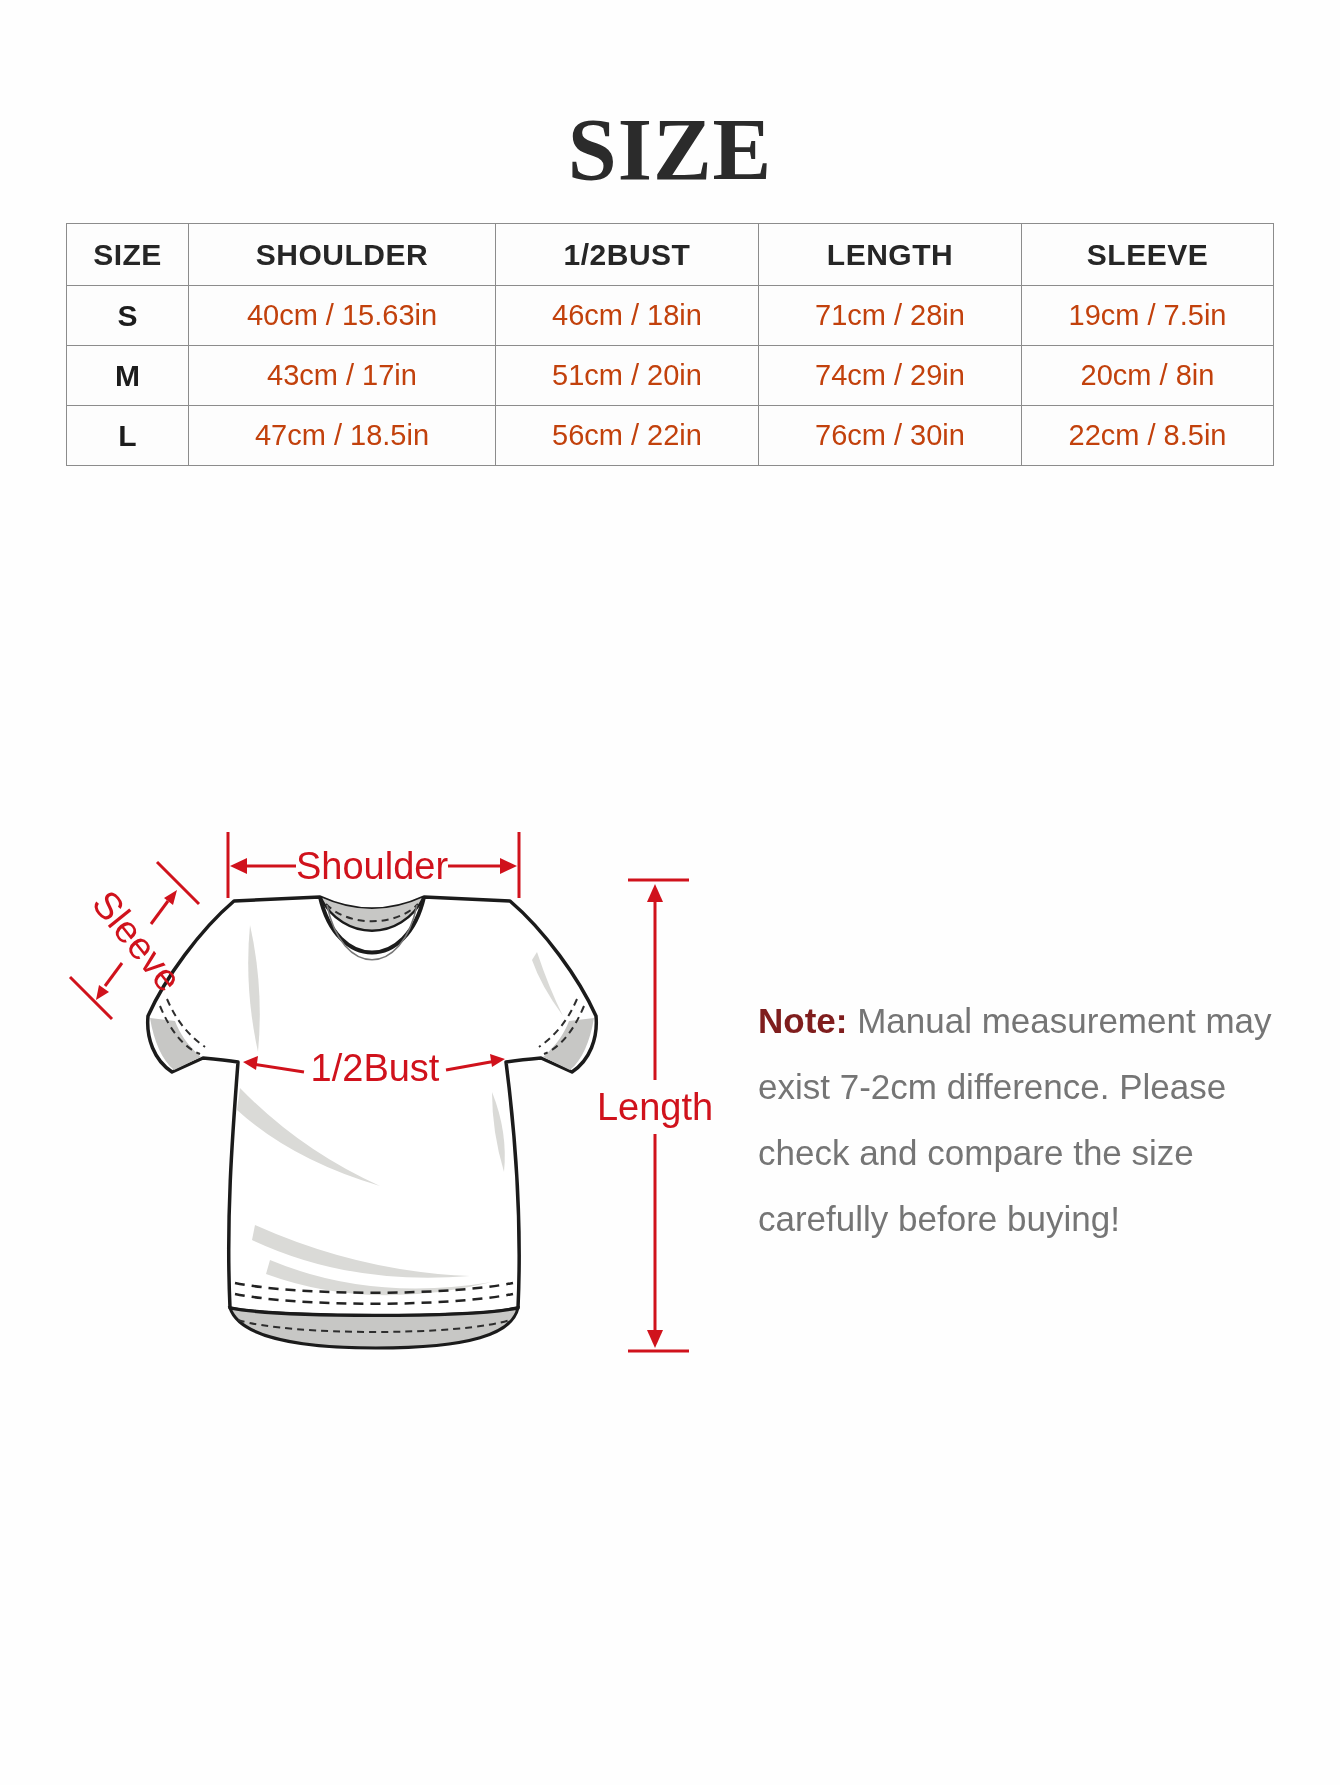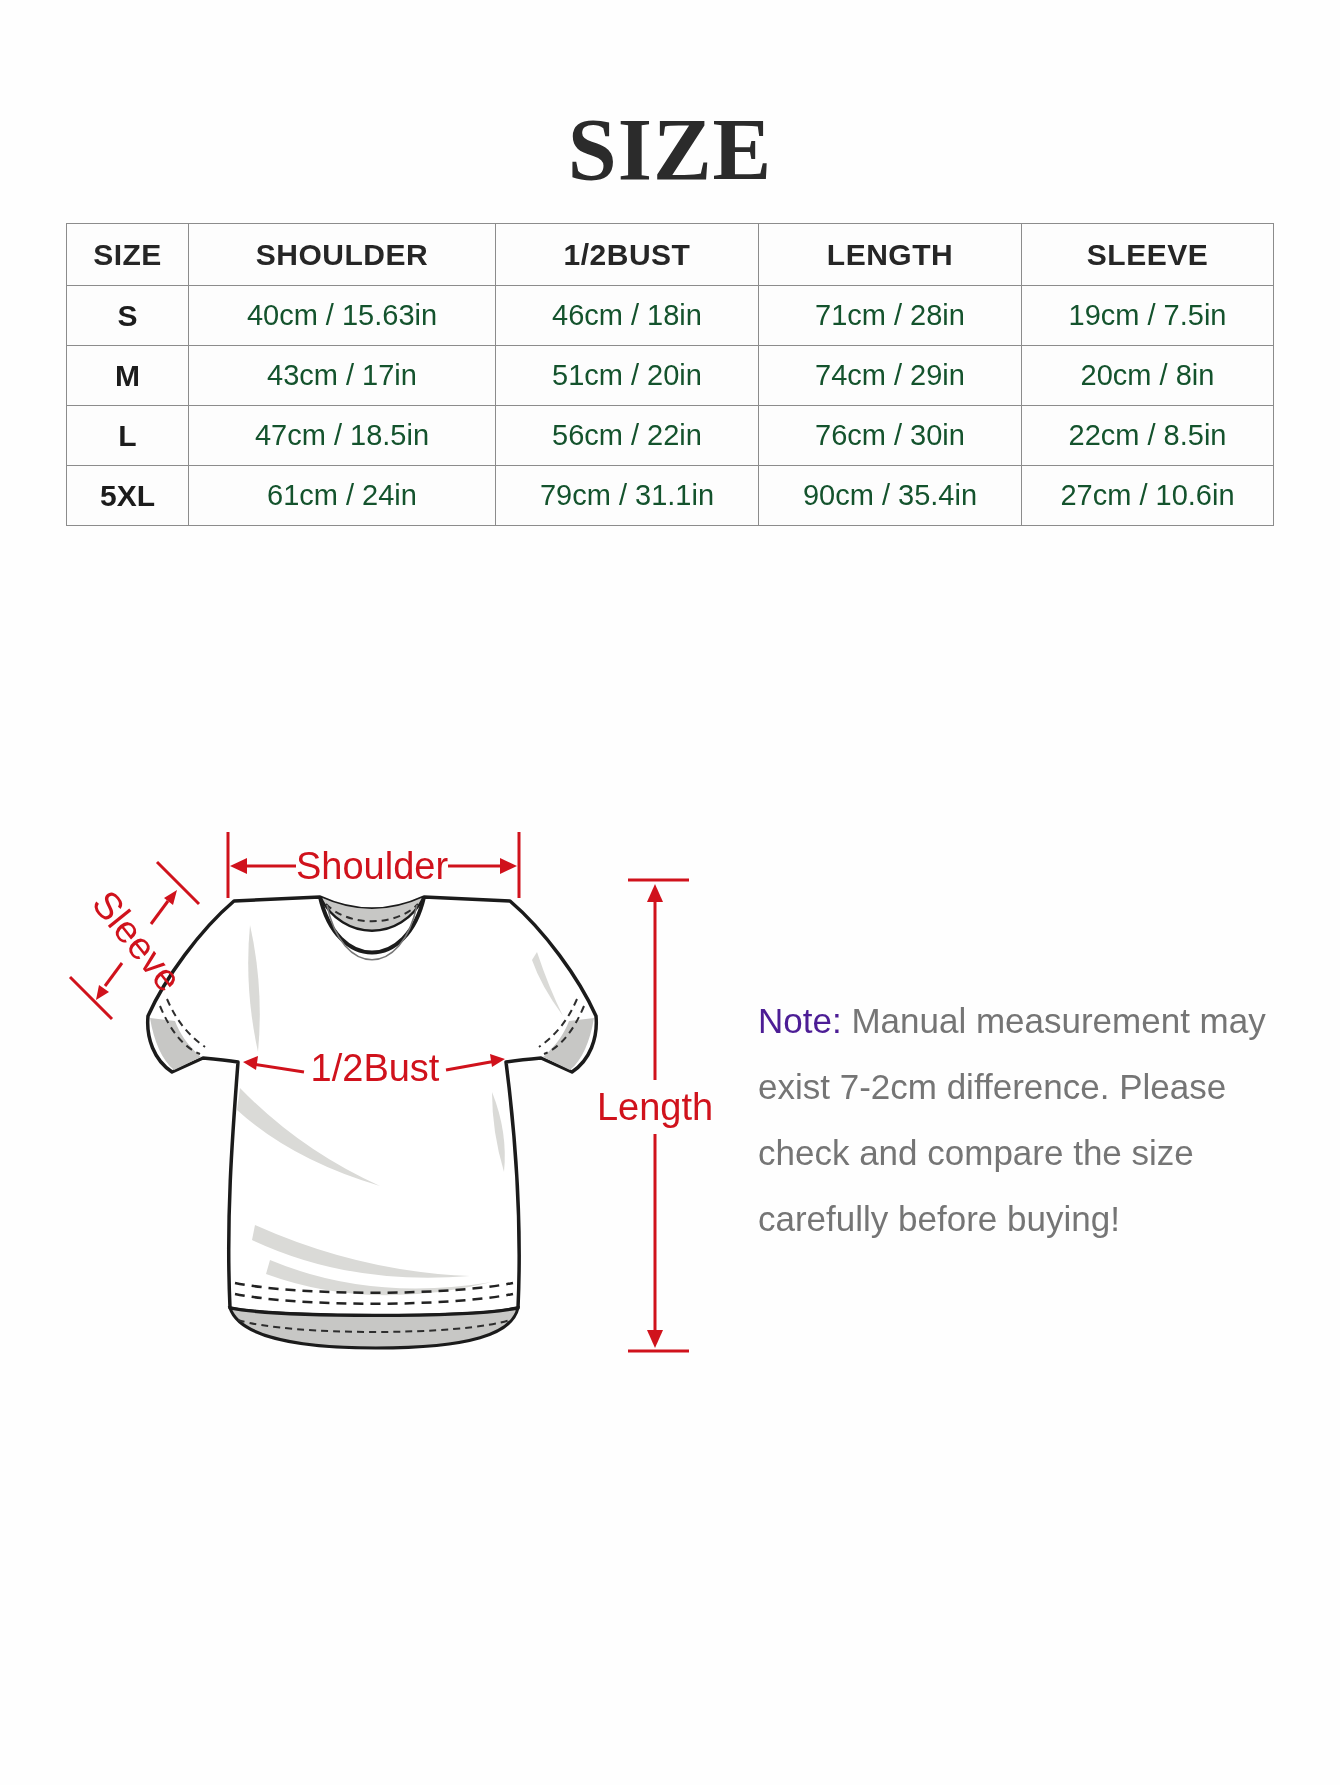--- a/index.html
+++ b/index.html
@@ -16,39 +16,39 @@
     position:absolute;left:66px;top:223px;width:1207px;
     border-collapse:collapse;table-layout:fixed;background:#fdfdfd;
   }
   .size-table th,.size-table td{
     border:1.5px solid #8c8c8c;text-align:center;vertical-align:middle;
     padding:0;overflow:hidden;white-space:nowrap;
   }
   .size-table thead tr{height:62px;}
   .size-table tbody tr{height:60px;}
   .size-table th{font-size:30px;font-weight:bold;color:#262626;letter-spacing:0.5px;}
-  .size-table td{font-size:29px;color:#14532d;}
+  .size-table td{font-size:29px;color:#c2410c;}
   .size-table td.size-col{font-weight:bold;color:#1c1c1c;font-size:30px;}
   .diagram-svg{position:absolute;left:40px;top:720px;width:700px;height:680px;}
   .outline{fill:#ffffff;stroke:#1b1b1b;stroke-width:3.5;stroke-linejoin:round;}
   .grayfill{fill:#c7c7c5;stroke:none;}
   .wrinkle{fill:#dadad7;stroke:none;}
   .stitch{fill:none;stroke:#2e2e2e;stroke-width:2;stroke-dasharray:7 5;}
   .stitch-heavy{fill:none;stroke:#222222;stroke-width:2.5;stroke-dasharray:10 7;}
   .thinline{fill:none;stroke:#1b1b1b;stroke-width:2.5;}
   .seam{fill:none;stroke:#777777;stroke-width:1.5;}
   .hemband{fill:#c7c7c5;stroke:#1b1b1b;stroke-width:3;}
   .redline{fill:none;stroke:#d0121c;stroke-width:3;}
   .redfill{fill:#d0121c;stroke:none;}
   .redtext{fill:#d0121c;font-family:"Liberation Sans",sans-serif;font-size:38px;}
   .note-block{
     position:absolute;left:758px;top:988px;width:525px;
     font-size:35px;line-height:66px;color:#757575;
   }
-  .note-label{font-weight:normal;color:#4c1d95;}
+  .note-label{font-weight:bold;color:#7f1d1d;}
 </style>
 </head>
 <body>
 
 <div class="canvas">
 
   <div class="page-title">SIZE</div>
 
   <table class="size-table">
     <colgroup>
@@ -81,27 +81,20 @@
         <td>51cm / 20in</td>
         <td>74cm / 29in</td>
         <td>20cm / 8in</td>
       </tr>
       <tr>
         <td class="size-col">L</td>
         <td>47cm / 18.5in</td>
         <td>56cm / 22in</td>
         <td>76cm / 30in</td>
         <td>22cm / 8.5in</td>
-      </tr>
-      <tr>
-        <td class="size-col">5XL</td>
-        <td>61cm / 24in</td>
-        <td>79cm / 31.1in</td>
-        <td>90cm / 35.4in</td>
-        <td>27cm / 10.6in</td>
       </tr>
     </tbody>
   </table>
 
   <svg class="diagram-svg" viewBox="0 0 700 680">
     <g>
 
       <path class="outline" d="
         M 280,177 Q 332,201 384,177
         L 470,181

